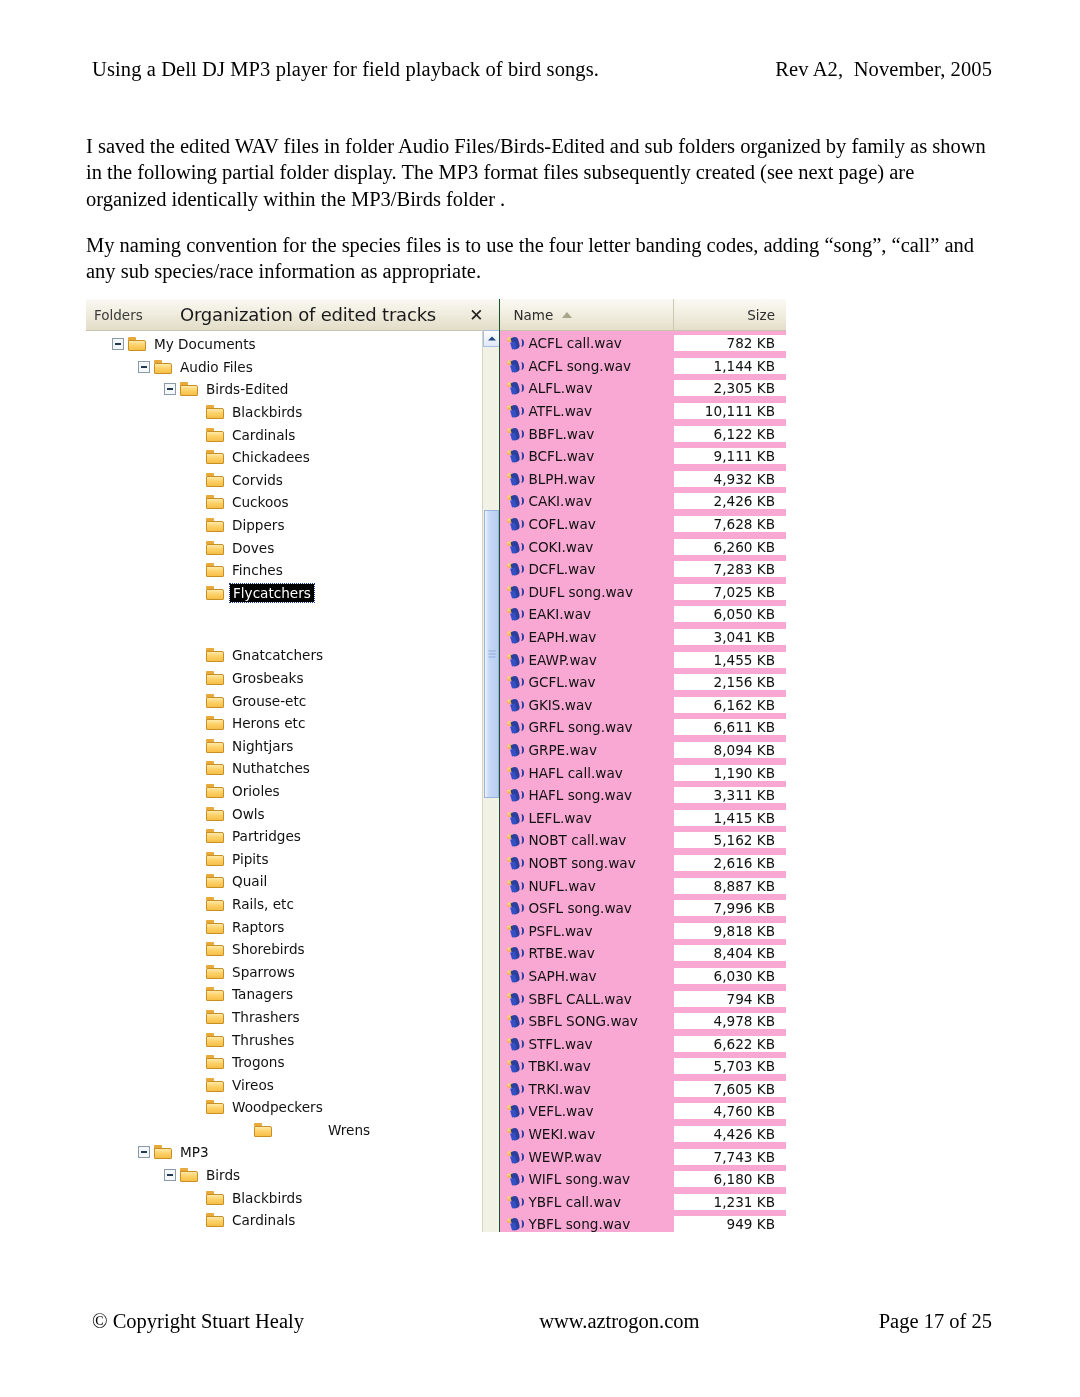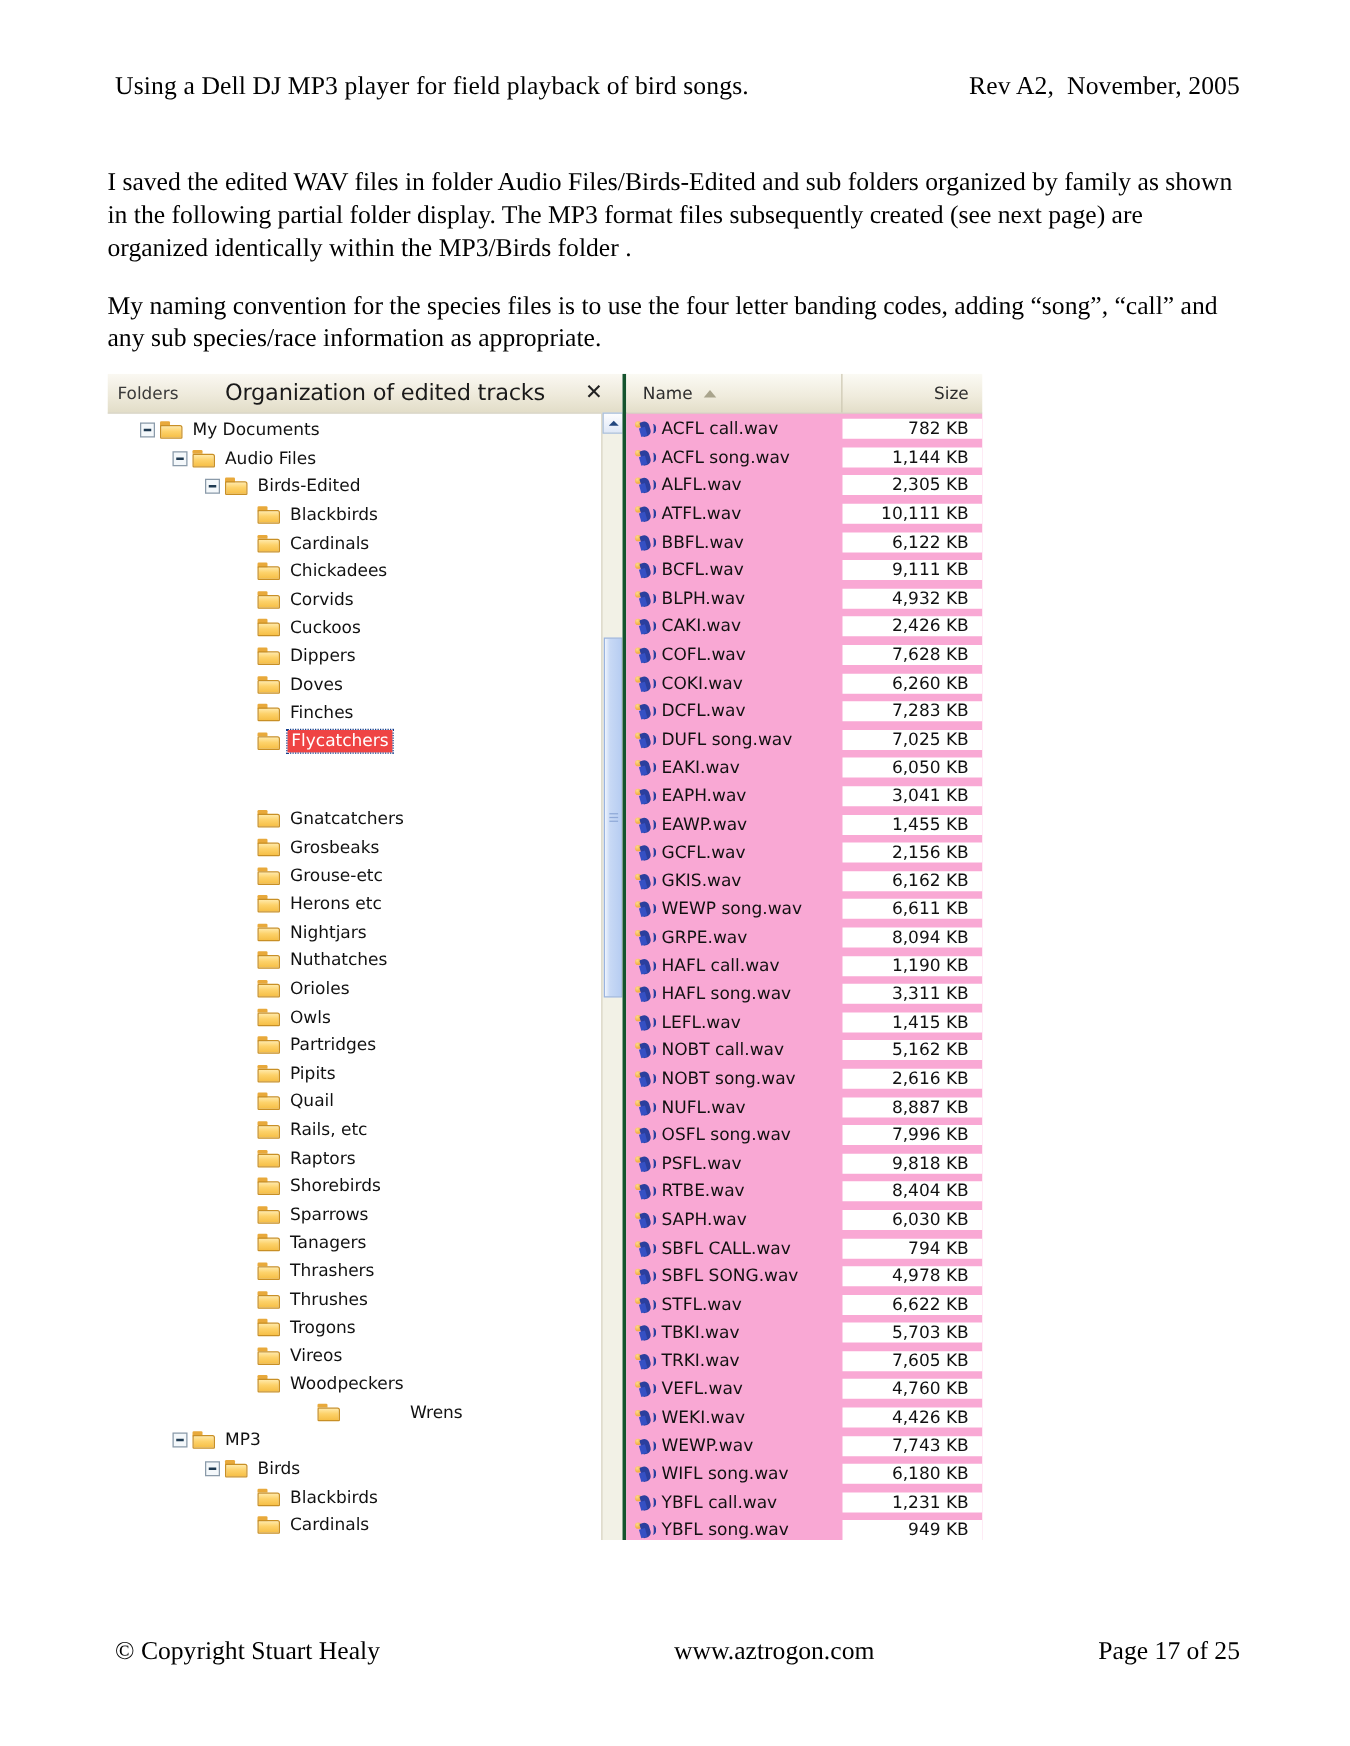--- a/index.html
+++ b/index.html
@@ -170,21 +170,21 @@
     position: absolute;
     left: 0; top: 3px;
     width: 18px; height: 11px;
     background: linear-gradient(to bottom, #ffe9a8 0%, #fdd26a 45%, #f6bf47 100%);
     border: 1px solid #c88f25;
     border-radius: 1px 2px 1px 1px;
     box-sizing: border-box;
   }
   .tree-label { padding: 0 2px; }
   .tree-row.selected .tree-label {
-    background: #ef4444;
+    background: #000000;
     color: #ffffff;
     padding: 1px 3px;
     outline: 1px dotted #16408f;
   }
 
   
   .tree-scrollbar {
     position: absolute;
     right: 0; top: 31px;
     width: 17px;
@@ -237,21 +237,21 @@
   }
 
   
   .right-pane {
     position: relative;
     width: 286px;
     height: 100%;
     background: #ffffff;
     display: flex;
     flex-direction: column;
-    border-left: 3px solid #14532d;
+    border-left: 1px solid #14532d;
   }
   .col-header {
     height: 31px;
     display: flex;
     background: linear-gradient(to bottom, #fbfaf4 0%, #efebdc 60%, #e3dec9 100%);
     border-bottom: 1px solid #c9c4ae;
     flex: 0 0 auto;
   }
   .col-name {
     flex: 1 1 auto;
@@ -915,21 +915,21 @@
               <div class="fsize">6,162 KB</div>
             </div>
             <div class="file-row">
               <div class="fname">
                 <span class="wav-icon">
                   <span class="dot"></span>
                   <span class="spk"></span>
                   <span class="spk2"></span>
                   <span class="wv"></span>
                 </span>
-                <span>WEWP song.wav</span>
+                <span>GRFL song.wav</span>
               </div>
               <div class="fsize">6,611 KB</div>
             </div>
             <div class="file-row">
               <div class="fname">
                 <span class="wav-icon">
                   <span class="dot"></span>
                   <span class="spk"></span>
                   <span class="spk2"></span>
                   <span class="wv"></span>

